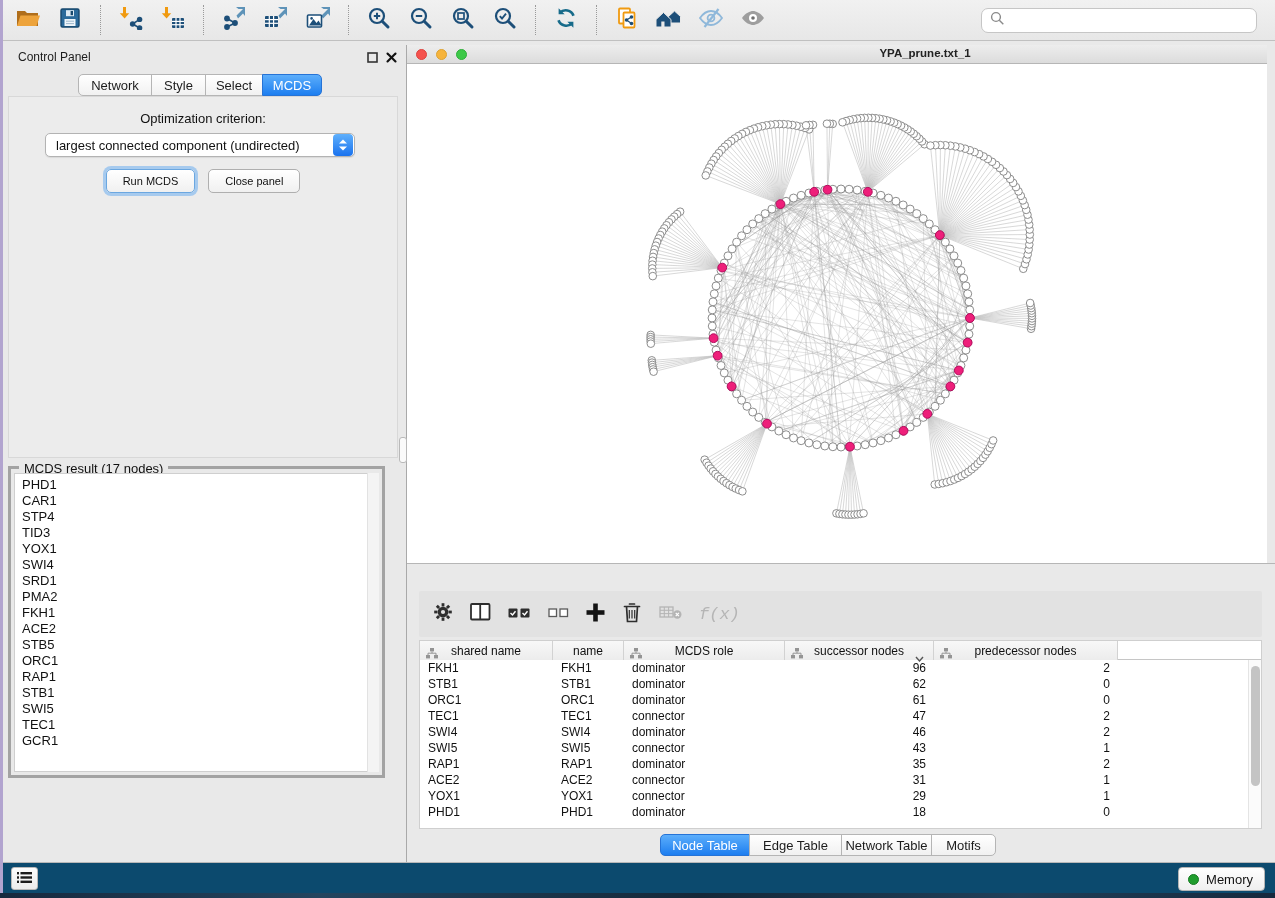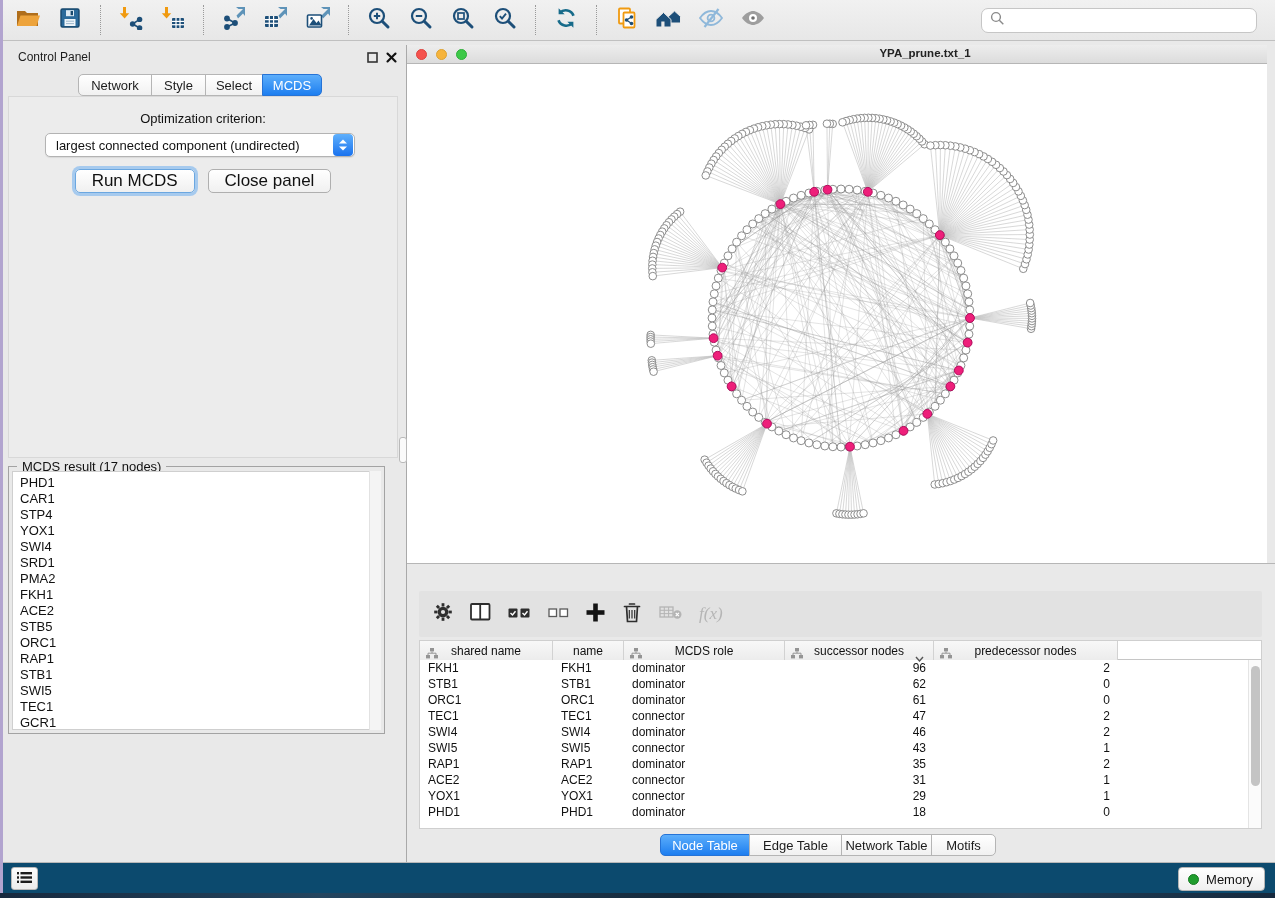--- a/index.html
+++ b/index.html
@@ -37,25 +37,25 @@
   .seg-btn.sel { background:linear-gradient(#5caefb,#1d7ef0); border-color:#2673d6; color:#fff; }
   .cp-tabs { top:29px; left:75px; }
   .cp-content { position:absolute; left:5px; right:8px; top:51px; height:362px; background:#ececec; border:1px solid #d8d8d8; }
   .opt-label { position:absolute; top:14px; left:0; right:0; text-align:center; font-size:13px; color:#111; }
   .combo { position:absolute; top:36px; left:36px; right:42px; height:24px; background:#fff; border:1px solid #b3b3b3;
     border-radius:5px; display:flex; align-items:center; box-shadow:0 1px 1px rgba(0,0,0,.08); }
   .combo-val { flex:1; font-size:13px; padding-left:10px; color:#111; white-space:nowrap; overflow:hidden; }
   .combo-step { width:20px; height:22px; margin-right:1px; border-radius:4px; background:linear-gradient(#5fb0fc,#1a72ee);
     display:flex; flex-direction:column; align-items:center; justify-content:center; gap:2px; }
   .btn-row { position:absolute; top:72px; left:0; right:0; display:flex; justify-content:center; gap:13px; }
-  .mac-btn { height:24px; padding:0 16px; font-size:17px; color:#111; background:linear-gradient(#ffffff,#f0f0f0);
+  .mac-btn { height:24px; padding:0 16px; font-size:11px; color:#111; background:linear-gradient(#ffffff,#f0f0f0);
     border:1px solid #afafaf; border-radius:5px; display:flex; align-items:center; }
   .mac-btn.focus { border-color:#6ba7e0; box-shadow:0 0 0 3px rgba(110,175,240,.55); }
 
-  .result-group { position:absolute; left:5px; top:421px; width:377px; height:268px; border:1px solid #a3a3a3; }
+  .result-group { position:absolute; left:5px; top:421px; width:377px; height:312px; border:3px solid #a3a3a3; }
   .result-title { position:absolute; top:-8px; left:8px; background:#e9e9e9; padding:0 5px; font-size:13px; color:#111; }
   .result-list { position:absolute; left:3px; right:3px; top:4px; bottom:3px; background:#fff; border:1px solid #cfcfcf;
     overflow:hidden; padding:3px 14px 0 7px; }
   .mcds-item { font-size:13px; line-height:16px; color:#111; }
   .result-scroll { position:absolute; right:0; top:0; bottom:0; width:12px; background:#f4f4f4; border-left:1px solid #e2e2e2; }
 
   
   .v-split { position:absolute; left:406px; top:45px; width:1px; height:817px; background:#a9a9a9; }
   .v-split-handle { position:absolute; left:399px; top:437px; width:8px; height:26px; background:#fafafa;
     border:1px solid #b9b9b9; border-radius:3px; }
@@ -74,21 +74,21 @@
   .e-fan { stroke:#c2c2c2; stroke-width:.7; opacity:.9; }
   .n-ring, .n-leaf { fill:#fff; stroke:#8d8d8d; stroke-width:1; }
   .n-dom { fill:#ee1f7a; stroke:#b30c5e; stroke-width:1; }
 
   
   .table-panel { position:absolute; left:407px; top:563px; right:0; height:299px; background:#e9e9e9; border-top:1px solid #b6b6b6; }
   .table-panel .panel-title { padding-left:13px; }
   .tp-toolbar { position:absolute; left:12px; right:13px; top:27px; height:46px; background:#e2e2e2; border-radius:2px;
     display:flex; align-items:center; gap:17px; padding-left:14px; }
   .tp-tb-btn { display:flex; align-items:center; justify-content:center; }
-  .fx-label { font-family:Liberation Serif, serif; font-style:italic; font-size:17px; color:#b5b5b5; }
+  .fx-label { font-family:Liberation Mono, monospace; font-style:italic; font-size:17px; color:#b5b5b5; }
   .tp-table { position:absolute; left:12px; right:13px; top:76px; height:189px; background:#fff; border:1px solid #cfcfcf; overflow:hidden; }
   .th-row { display:flex; height:19px; border-bottom:1px solid #c6c6c6; }
   .th { position:relative; height:19px; background:linear-gradient(#f8f8f8,#ececec); border-right:1px solid #d2d2d2;
     display:flex; align-items:center; justify-content:center; }
   .th-lb { font-size:12px; color:#111; }
   .th-ic { position:absolute; left:6px; top:4px; }
   .th-ch { position:absolute; right:9px; top:7px; }
   .tr { display:flex; height:16px; }
   .td { font-size:12px; color:#111; line-height:16px; white-space:nowrap; overflow:hidden; }
   .td-l { padding-left:8px; } .td-r { text-align:right; padding-right:8px; }
@@ -332,20 +332,21 @@
             <span>Close panel</span>
           </div>
       </div>
     </div>
     <div class="result-group">
       <div class="result-title">MCDS result (17 nodes)</div>
       <div class="result-list">
           <div class="mcds-item">PHD1</div>
           <div class="mcds-item">CAR1</div>
           <div class="mcds-item">STP4</div>
+          <div class="mcds-item">TID3</div>
           <div class="mcds-item">YOX1</div>
           <div class="mcds-item">SWI4</div>
           <div class="mcds-item">SRD1</div>
           <div class="mcds-item">PMA2</div>
           <div class="mcds-item">FKH1</div>
           <div class="mcds-item">ACE2</div>
           <div class="mcds-item">STB5</div>
           <div class="mcds-item">ORC1</div>
           <div class="mcds-item">RAP1</div>
           <div class="mcds-item">STB1</div>

